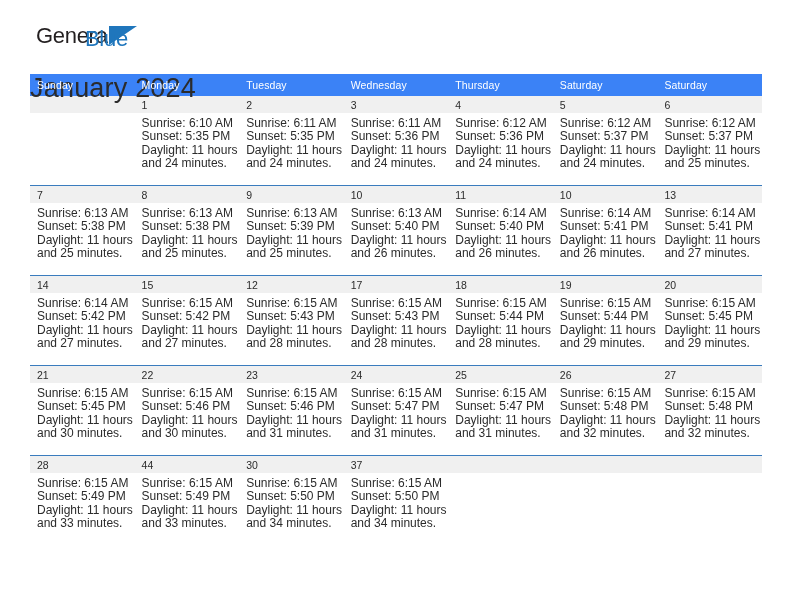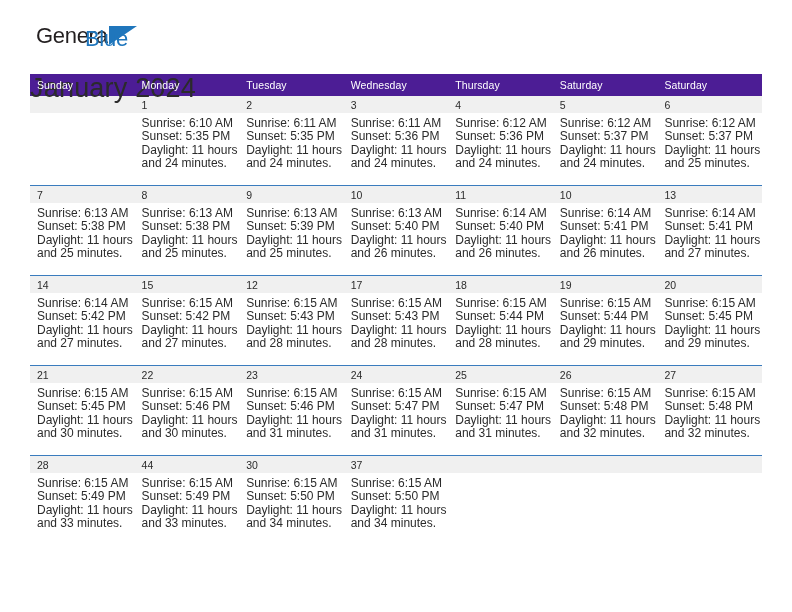--- a/index.html
+++ b/index.html
@@ -87,21 +87,21 @@
     letter-spacing: 0.1px;
   }
 
   
   .calendar {
     width: 732px;
     border-collapse: collapse;
     table-layout: fixed;
   }
   .calendar th {
-    background: #4c1d95;
+    background: #3b82f6;
     color: #ffffff;
     font-size: 10.5px;
     font-weight: normal;
     text-align: left;
     padding: 5px 0 5px 7px;
     height: 19px;
     box-sizing: border-box;
     letter-spacing: 0.1px;
   }
   .calendar td {

